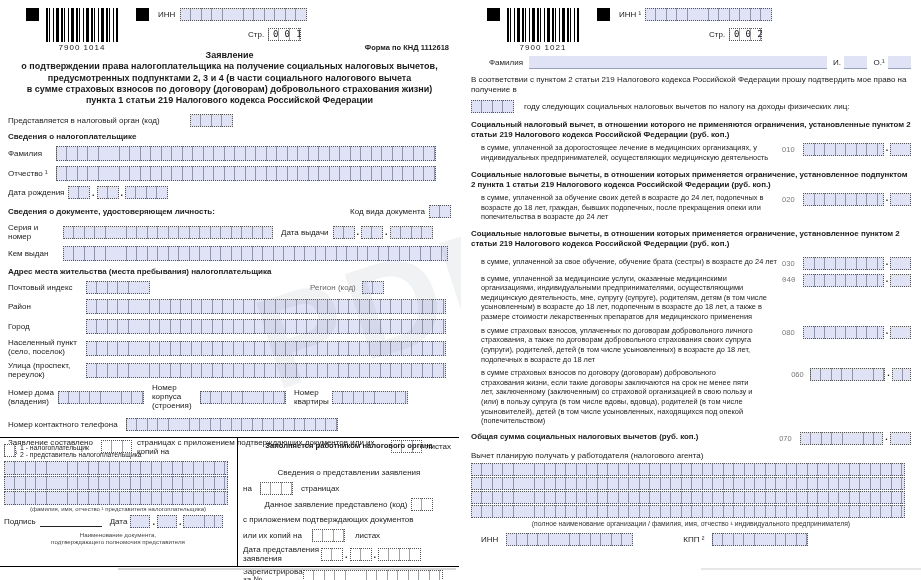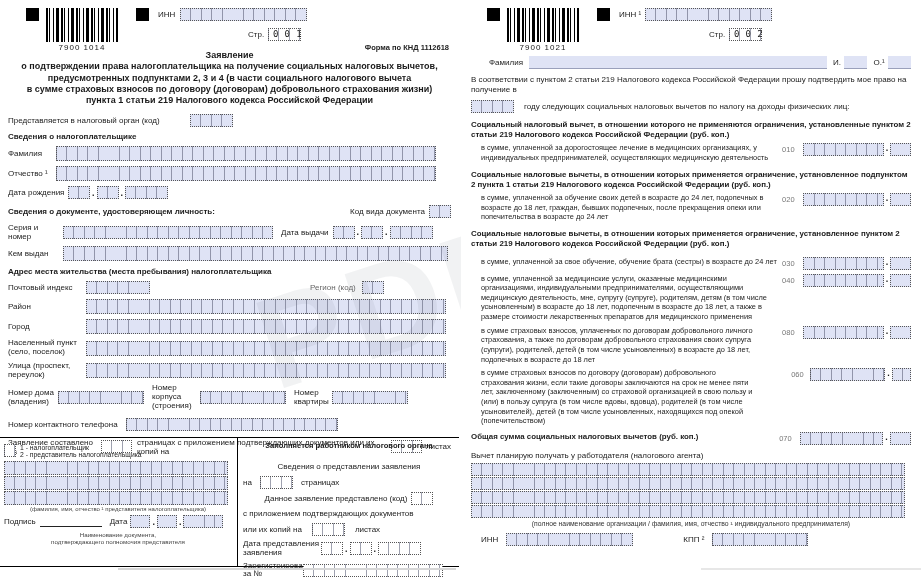--- a/index.html
+++ b/index.html
@@ -199,21 +199,21 @@
         <span class="cl" style="width:40px;"></span>
       </div>
       <div class="c small" style="font-size:6.2px;margin-top:3px;color:#444;line-height:1.2;">
         <div>Наименование документа,</div>
         <div>подтверждающего полномочия представителя</div>
       </div>
     </div>
 
     <div style="position:absolute;left:243px;top:3px;width:212px;">
       <div class="c b" style="font-size:7.6px;">Заполняется работником налогового органа</div>
-      <div class="c lbl" style="margin-top:12px;">Сведения о представлении заявления</div>
+      <div class="c lbl" style="margin-top:18px;">Сведения о представлении заявления</div>
       <div class="row">
         <span class="lbl">на</span>
         <span class="cl white" style="width:33px;margin:0 8px;"></span>
         <span class="lbl">страницах</span>
       </div>
       <div class="row" style="margin-top:3px;justify-content:center;">
         <span class="lbl">Данное заявление представлено (код)</span>
         <span class="cl white" style="width:22px;margin-left:4px;"></span>
       </div>
       <div class="lbl" style="margin-top:4px;">с приложением подтверждающих документов</div>
@@ -296,21 +296,21 @@
     <div class="bh">Социальные налоговые вычеты, в отношении которых применяется ограничение, установленное пунктом 2 статьи 219 Налогового кодекса Российской Федерации (руб. коп.)</div>
     <div class="rowt" style="margin-top:7px;">
       <span class="itxt" style="padding-left:10px;">в сумме, уплаченной за свое обучение, обучение брата (сестры) в возрасте до 24 лет</span>
       <span class="code" style="margin-left:4px;">030</span>
       <span class="cl" style="width:86px;"></span>
         <span class="dot">.</span>
       <span class="cl" style="width:22px;"></span>
     </div>
     <div class="rowt" style="margin-top:4px;">
       <span class="itxt" style="padding-left:10px;">в сумме, уплаченной за медицинские услуги, оказанные медицинскими организациями, индивидуальными предпринимателями, осуществляющими медицинскую деятельность, мне, супругу (супруге), родителям, детям (в том числе усыновленным) в возрасте до 18 лет, подопечным в возрасте до 18 лет, а также в размере стоимости лекарственных препаратов для медицинского применения</span>
-      <span class="code" style="margin-left:4px;">040</span>
+      <span class="code" style="margin-left:4px;font-family:Liberation Mono, monospace;">040</span>
       <span class="cl" style="width:86px;"></span>
         <span class="dot">.</span>
       <span class="cl" style="width:22px;"></span>
     </div>
     <div class="rowt" style="margin-top:4px;">
       <span class="itxt" style="padding-left:10px;">в сумме страховых взносов, уплаченных по договорам добровольного личного страхования, а также по договорам добровольного страхования своих супруга (супруги), родителей, детей (в том числе усыновленных) в возрасте до 18 лет, подопечных в возрасте до 18 лет</span>
       <span class="code" style="margin-left:4px;">080</span>
       <span class="cl" style="width:86px;"></span>
         <span class="dot">.</span>
       <span class="cl" style="width:22px;"></span>

